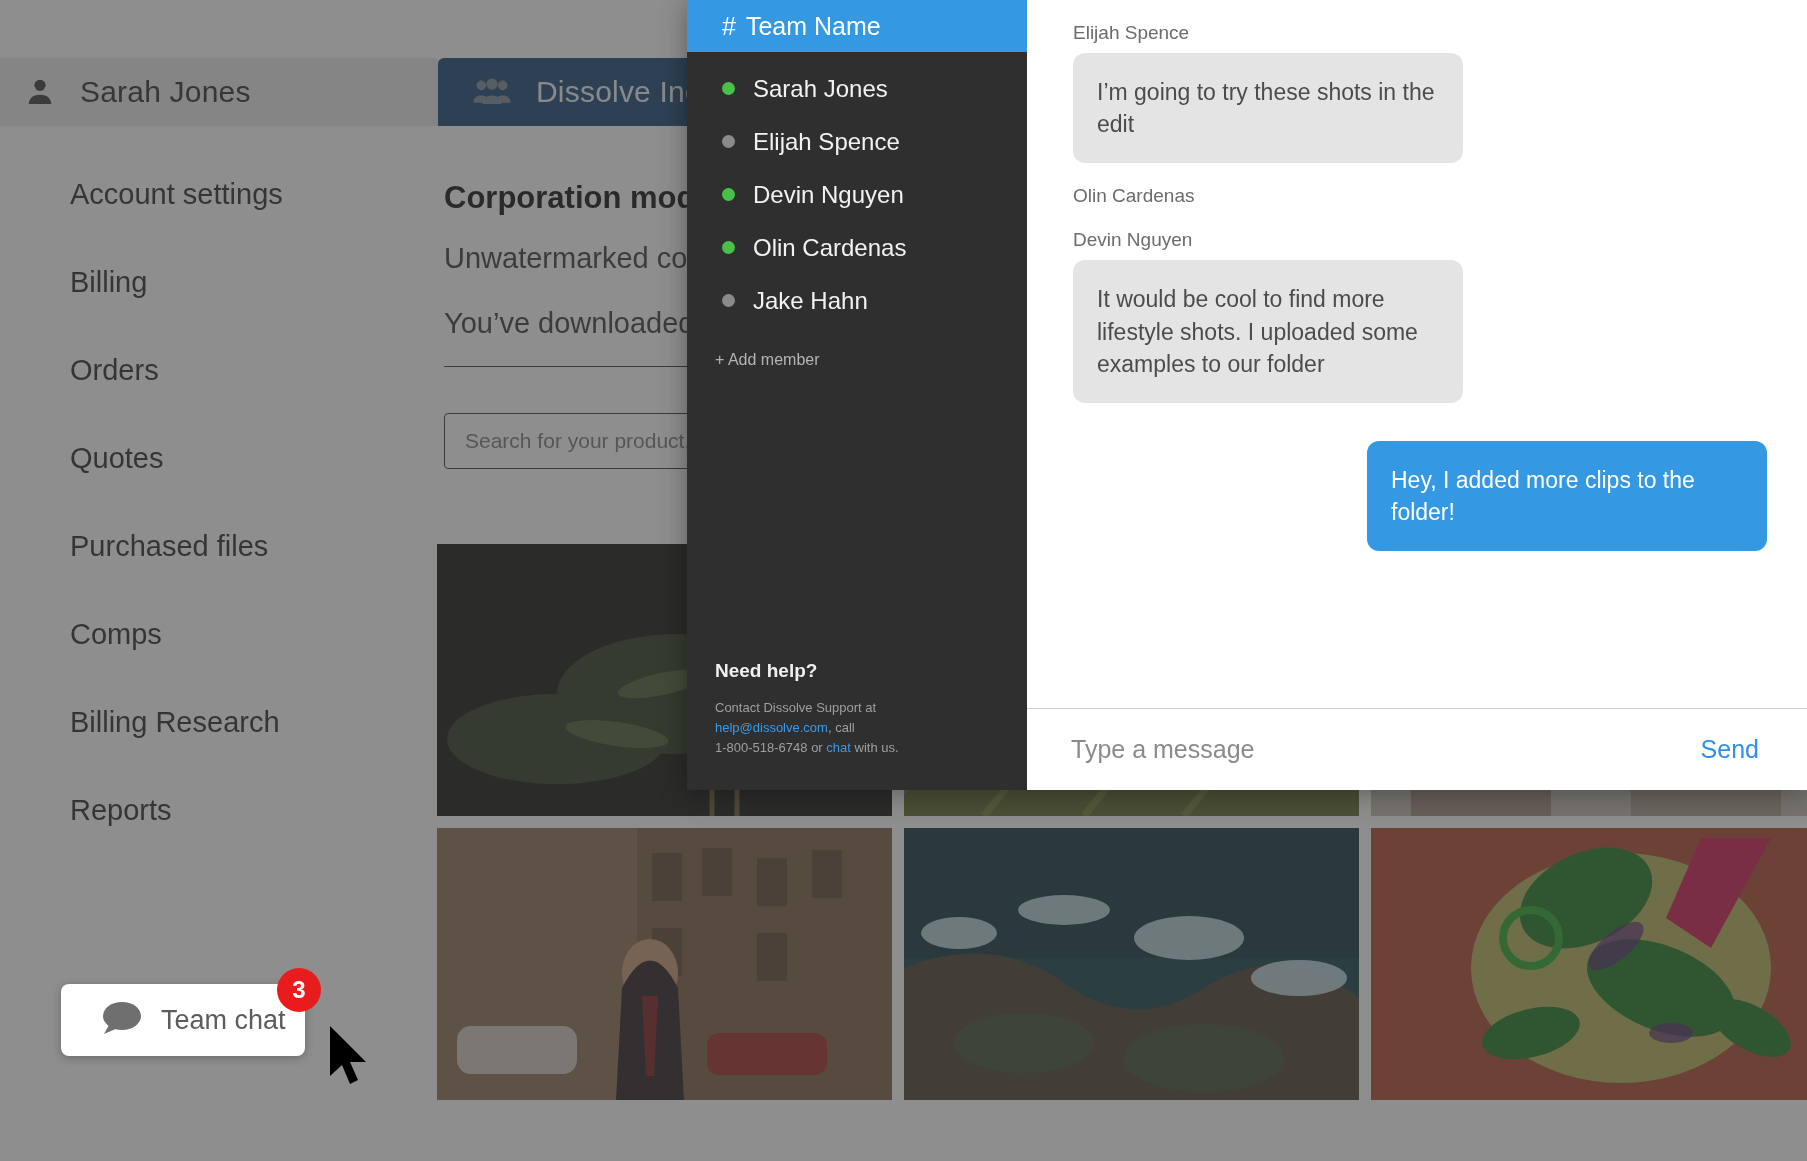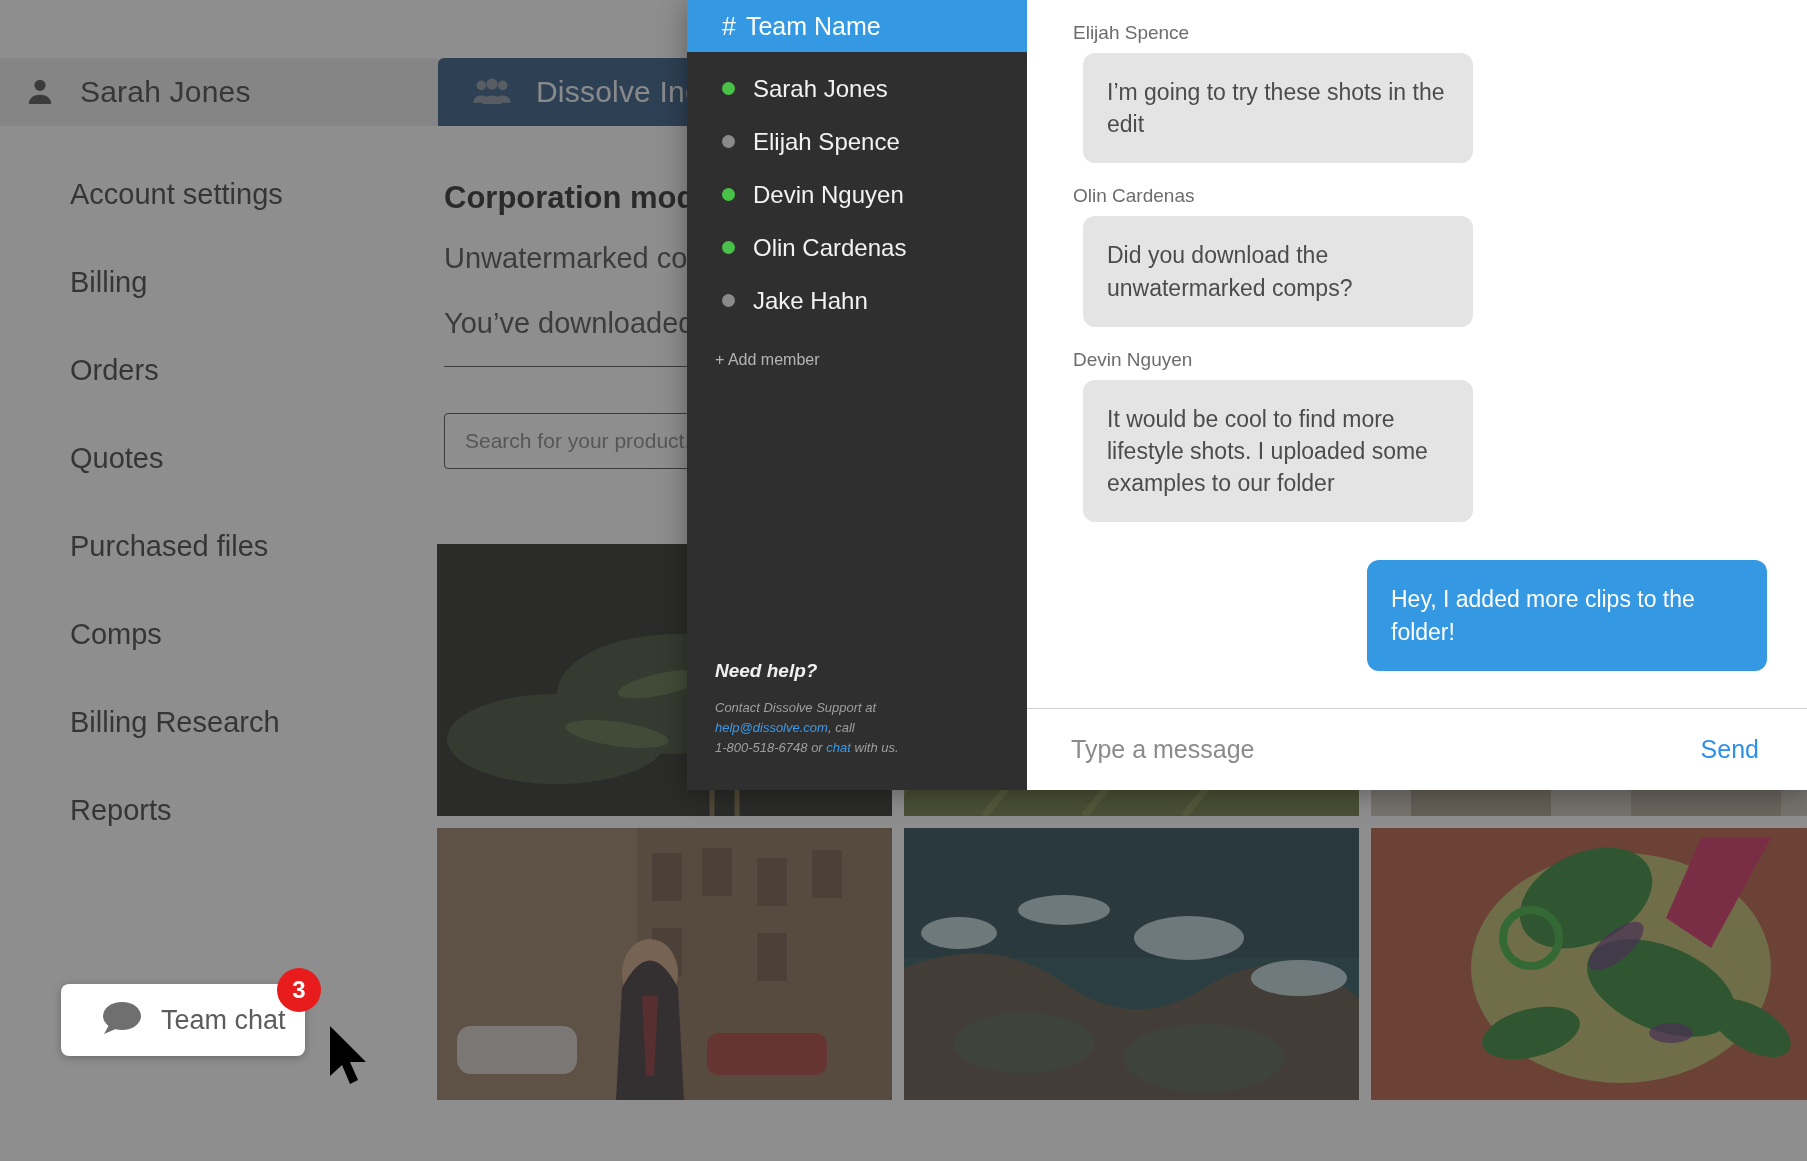--- a/index.html
+++ b/index.html
@@ -139,21 +139,21 @@
     height: 53px; display: flex; align-items: center;
     padding-left: 35px; gap: 18px;
   }
   .member-dot { width: 13px; height: 13px; border-radius: 50%; flex: 0 0 auto; }
   .member-name { font-size: 24px; color: #f2f2f2; }
   #add-member {
     margin-top: 24px; padding-left: 28px;
     font-size: 16px; color: #b4b4b4;
   }
   #help-block {
-    position: absolute; bottom: 32px; left: 28px; right: 36px; font-style: italic;
+    position: absolute; bottom: 32px; left: 28px; right: 36px;
   }
   #help-title { font-size: 19px; color: #f0f0f0; font-weight: bold; margin-bottom: 16px; }
   #help-body { font-size: 13px; color: #9f9f9f; line-height: 1.55; }
   #help-body a { color: #3b9ae8; text-decoration: none; }
 
   
   #chat-main {
     flex: 1; background: #ffffff;
     display: flex; flex-direction: column;
     position: relative;
@@ -163,21 +163,20 @@
     overflow: hidden;
   }
   .msg-group { margin-bottom: 22px; }
   .msg-author { font-size: 19px; color: #6c6c6c; margin-bottom: 9px; }
   .msg-bubble {
     background: #e4e4e4; color: #4c4c4c;
     border-radius: 12px;
     padding: 23px 24px;
     font-size: 23px; line-height: 1.4;
     display: inline-block;
-    margin-left: 10px;
   }
   .msg-in .msg-bubble { max-width: 390px; }
   .msg-out { display: flex; justify-content: flex-end; margin-top: 38px; margin-bottom: 22px; }
   .msg-out .msg-bubble {
     background: #3498e3; color: #ffffff; max-width: 400px;
   }
   #chat-composer {
     height: 82px; border-top: 1px solid #cfcfcf;
     display: flex; align-items: center; justify-content: space-between;
     padding: 0 48px 0 44px;
@@ -428,21 +427,20 @@
   <div id="chat-main">
     <div id="message-scroll">
 
       <div class="msg-group msg-in">
         <div class="msg-author">Elijah Spence</div>
         <div class="msg-bubble">I’m going to try these shots in the edit</div>
       </div>
 
       <div class="msg-group msg-in">
         <div class="msg-author">Olin Cardenas</div>
-        <div class="msg-bubble">Did you download the unwatermarked comps?</div>
       </div>
 
       <div class="msg-group msg-in">
         <div class="msg-author">Devin Nguyen</div>
         <div class="msg-bubble">It would be cool to find more lifestyle shots. I uploaded some examples to our folder</div>
       </div>
 
       <div class="msg-out">
         <div class="msg-bubble">Hey, I added more clips to the folder!</div>
       </div>

